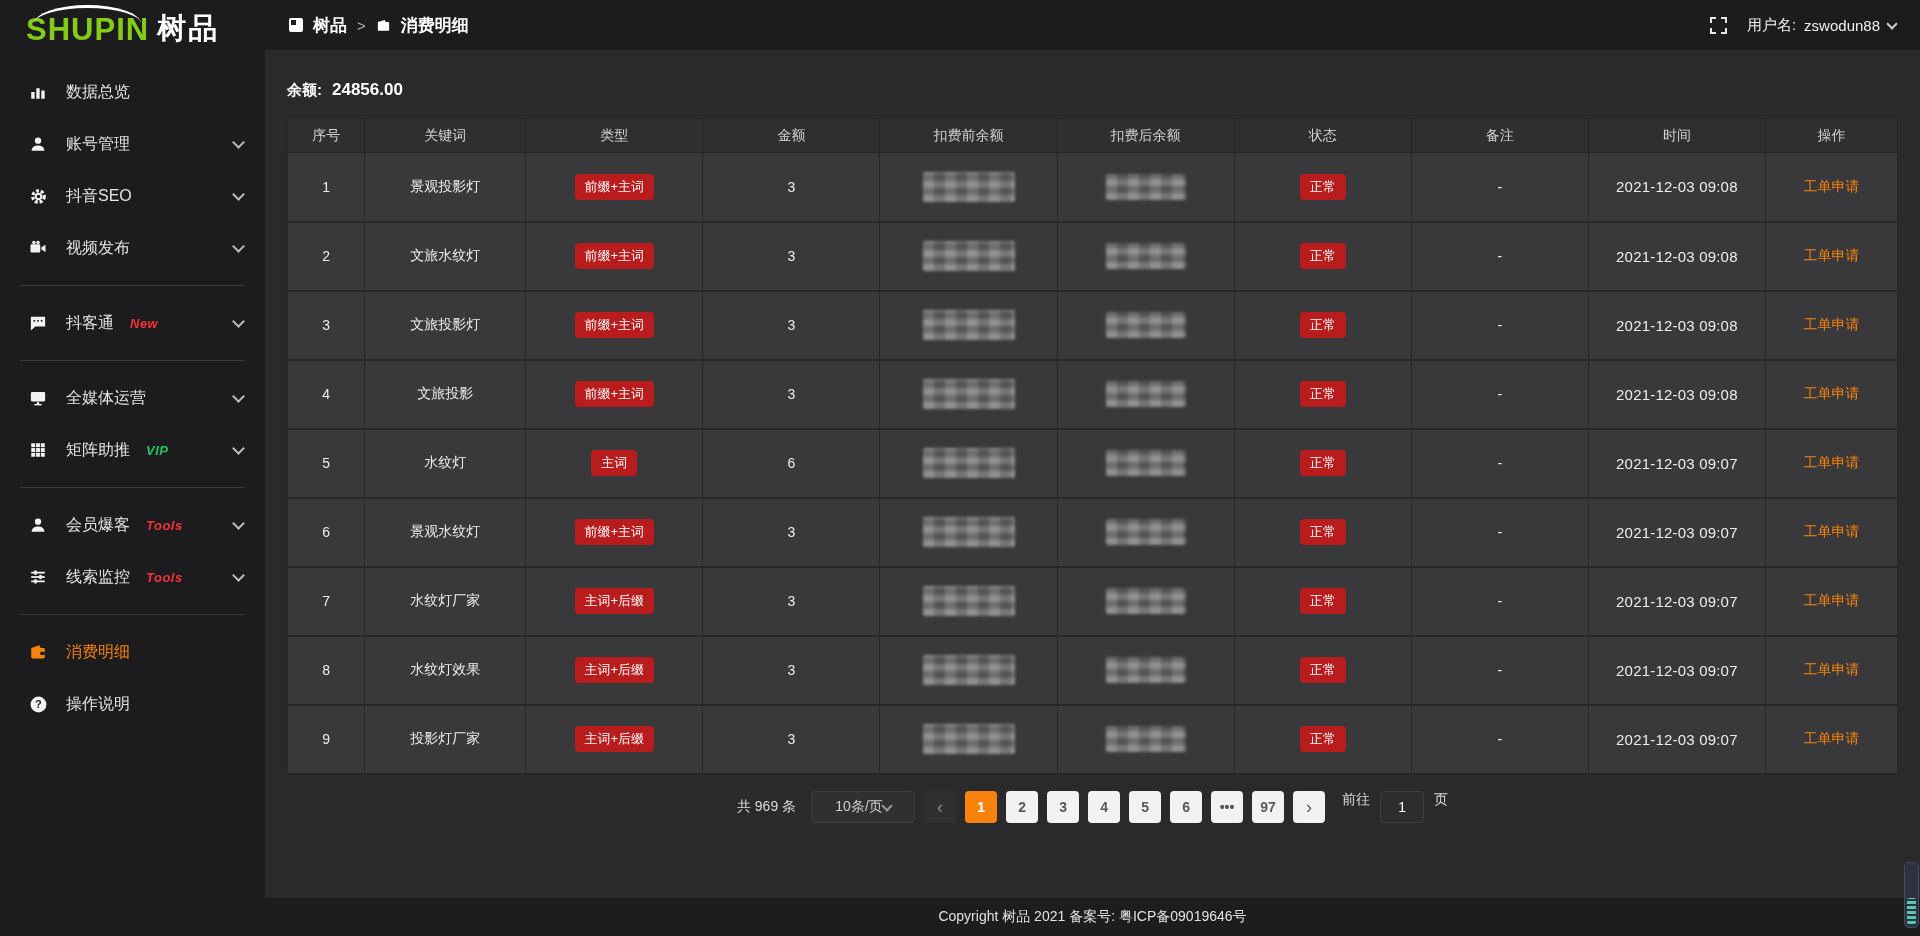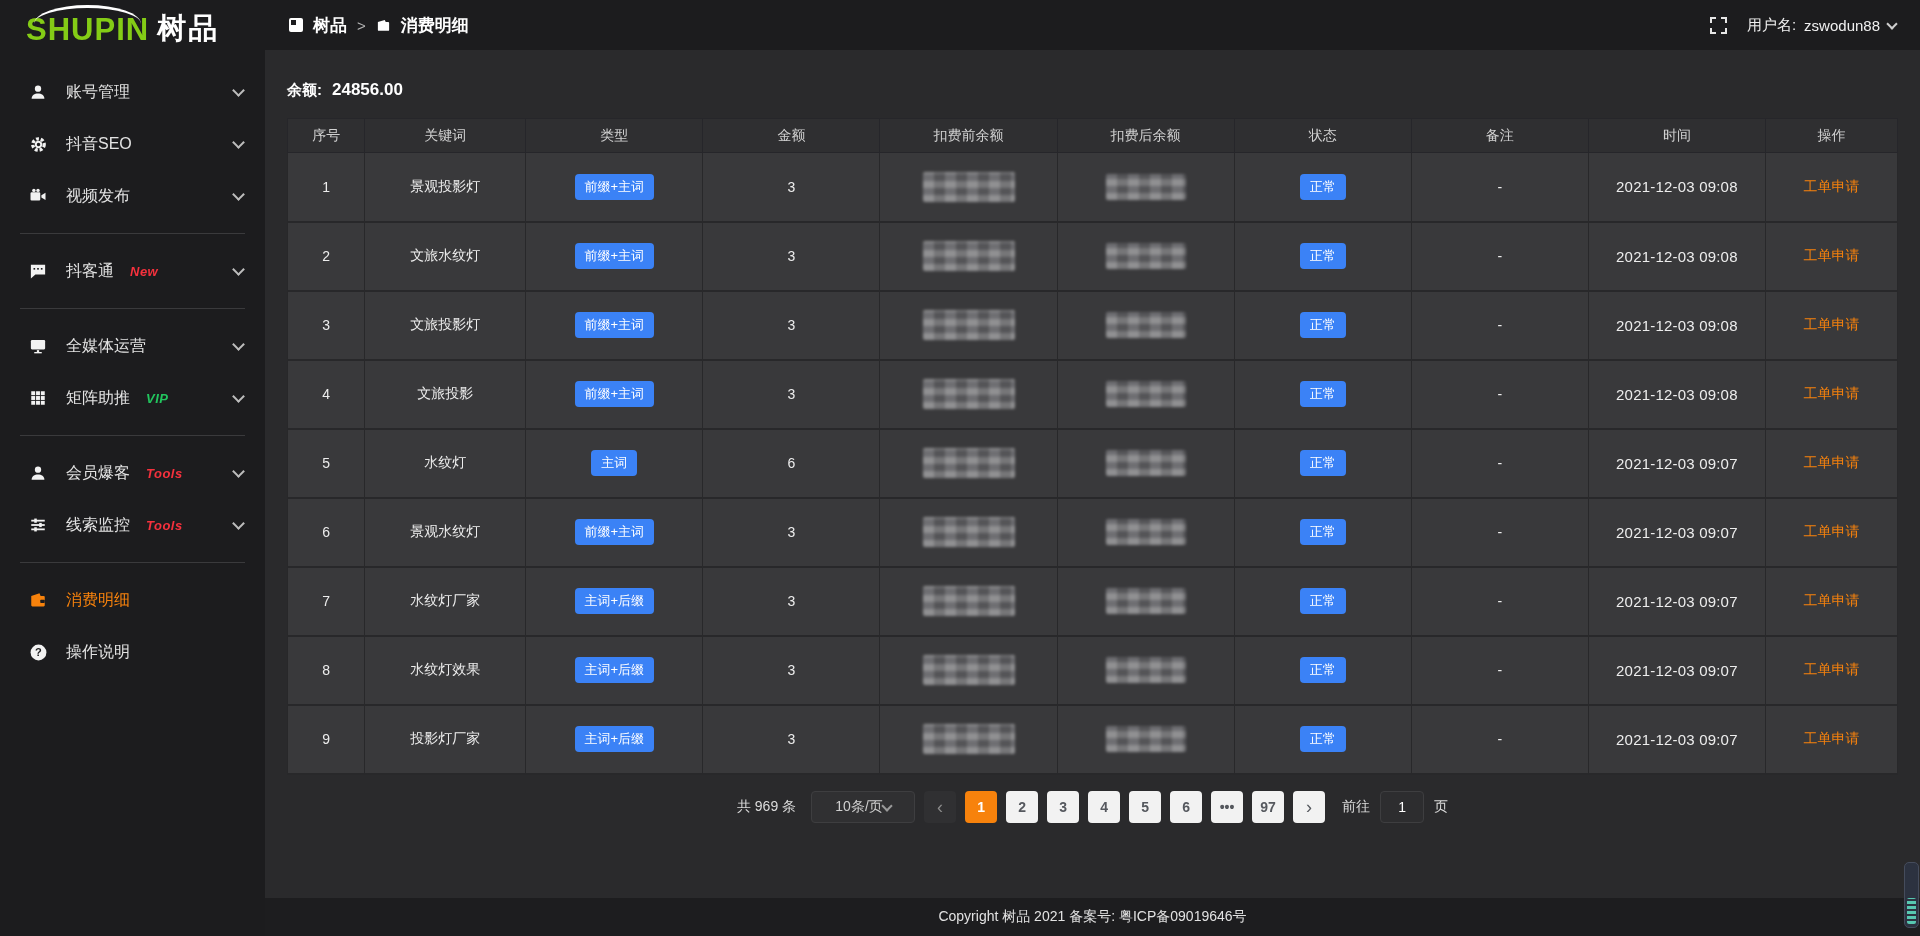--- a/index.html
+++ b/index.html
@@ -52,42 +52,42 @@
     transform:rotate(45deg); margin-top:-3px;}
   
   .main { position:absolute; left:265px; top:50px; width:1655px; height:848px; background:#2a2a2c; padding:0 22px; }
   .balance { margin-top:30px; font-size:15px; font-weight:bold; color:#fff; display:flex; gap:10px; align-items:baseline;}
   .balance-value { font-size:17px; }
   table { width:100%; border-collapse:collapse; margin-top:18px; table-layout:fixed; }
   thead th { background:#2f2f31; height:34px; font-size:14px; font-weight:500; color:#d2d2d2;
     border:1px solid #26262a; text-align:center;}
   tbody td { background:#39393b; height:69px; font-size:14px; color:#ededed;
     border:1px solid #28282a; border-bottom-width:2px; text-align:center; vertical-align:middle;}
-  .badge-type, .badge-status { display:inline-block; background:#3b82f6; color:#fff; font-size:13px;
+  .badge-type, .badge-status { display:inline-block; background:#b91c1c; color:#fff; font-size:13px;
     padding:5px 10px; border-radius:4px; line-height:1.2; cursor:default;}
   .cell-time { font-size:15px; letter-spacing:.2px;}
   .action-link { color:#f7820c; font-size:14px; cursor:pointer; }
   .redact { width:92px; height:30px; margin:0 auto; border-radius:2px; opacity:.85; filter:blur(1.6px);
     background-image:
       repeating-linear-gradient(0deg, rgba(150,150,150,.9) 0 7px, rgba(100,100,102,.9) 7px 14px),
       repeating-linear-gradient(90deg, #8e8e90 0 11px, #6f6f71 11px 22px);
     background-blend-mode:overlay;}
   .redact.small { width:80px; height:26px; }
   
   .pager { display:flex; align-items:center; justify-content:center; gap:9px; margin-top:16px; font-size:14px; color:#dcdcdc;}
   .pg-total { margin-right:6px; }
   .pg-size { background:#303032; border:1px solid #3e3e40; border-radius:4px; height:32px; min-width:104px;
     display:flex; align-items:center; justify-content:center; color:#cfcfcf; cursor:pointer; padding:0 10px;}
   .pg-size .chev-sm { border-color:#9a9a9a; margin-top:-2px;}
   .pg-btn { min-width:32px; height:32px; border-radius:4px; background:#f2f2f2; color:#55585e;
     display:flex; align-items:center; justify-content:center; font-size:14px; font-weight:bold; cursor:pointer; border:none;}
   .pg-btn.dark { background:#303032; color:#8b8b8b; }
   .pg-btn.active { background:#f7820c; color:#fff; }
   .pg-arrow { font-size:18px; line-height:1; font-weight:normal;}
-  .pg-goto { display:flex; align-items:center; gap:10px; margin-left:8px;}
+  .pg-goto { display:flex; gap:10px; margin-left:8px;}
   .pg-input { width:44px; height:32px; background:#2d2d2f; border:1px solid #3e3e40; border-radius:4px;
     color:#fff; text-align:center; font-size:14px; font-family:inherit;}
   
   .footer { position:absolute; left:265px; bottom:0; width:1655px; height:38px; background:#1d1d1f;
     display:flex; align-items:center; justify-content:center; font-size:14px; color:#e2e2e2;}
   .float-widget { position:absolute; right:1px; bottom:8px; width:15px; height:66px; background:#2c3240;
     border:1px solid #454c5c; border-radius:5px; z-index:5; overflow:hidden;}
   .float-widget::after { content:""; position:absolute; left:2px; right:2px; bottom:3px; height:26px;
     background:repeating-linear-gradient(0deg,#57c7b0 0 3px,#2c3240 3px 5px); border-radius:2px;}
   svg { display:block; }
@@ -96,20 +96,30 @@
 <body>
 
 <aside class="sidebar">
   <div class="logo">
     <span class="logo-en">SHUPIN</span>
     <span class="logo-cn">树品</span>
   </div>
   <nav class="menu">
 
 
+    <div class="menu-item">
+      <span class="mi-icon">
+        <svg width="18" height="18" viewBox="0 0 24 24" fill="currentColor">
+            <rect x="3" y="12" width="4.5" height="9"></rect>
+            <rect x="9.7" y="7" width="4.5" height="14"></rect>
+            <rect x="16.4" y="10" width="4.5" height="11"></rect>
+          </svg>
+        </span>
+      <span class="mi-label">数据总览</span>
+    </div>
 
     <div class="menu-item">
       <span class="mi-icon">
         <svg width="18" height="18" viewBox="0 0 24 24" fill="currentColor">
             <circle cx="12" cy="7.5" r="4.2"></circle>
             <path d="M3.5 21c0-4.6 3.9-7 8.5-7s8.5 2.4 8.5 7z"></path>
           </svg>
         </span>
       <span class="mi-label">账号管理</span>
       <span class="mi-spacer"></span>

